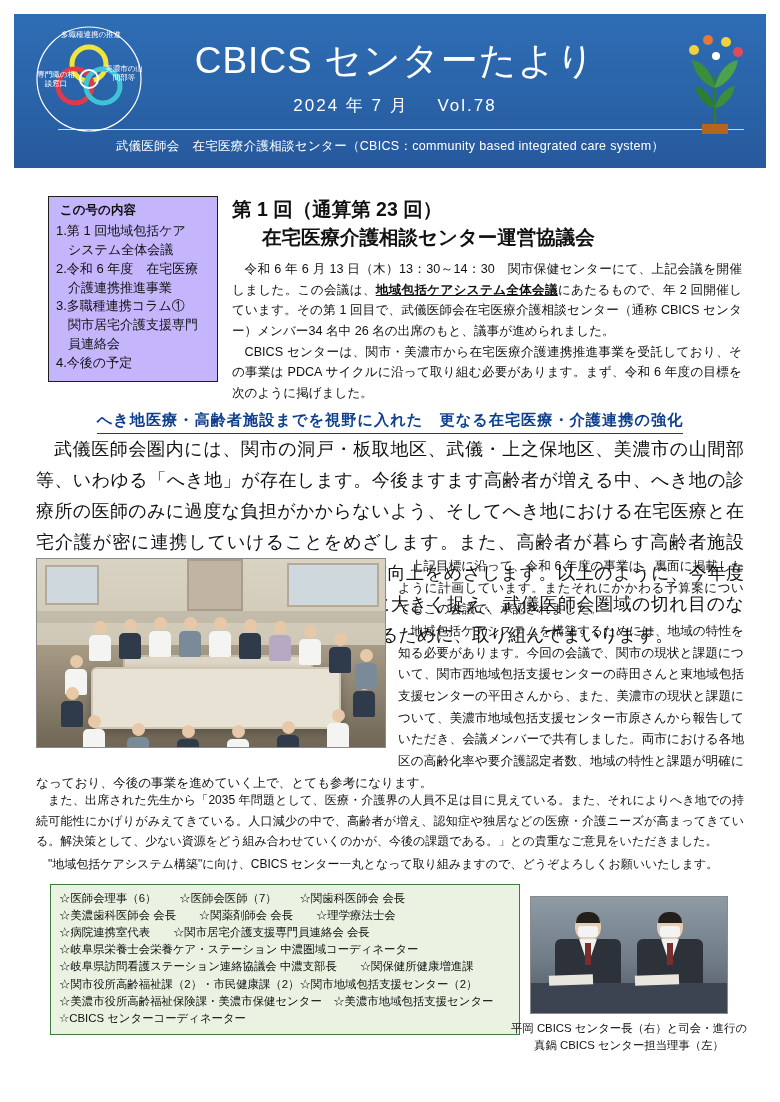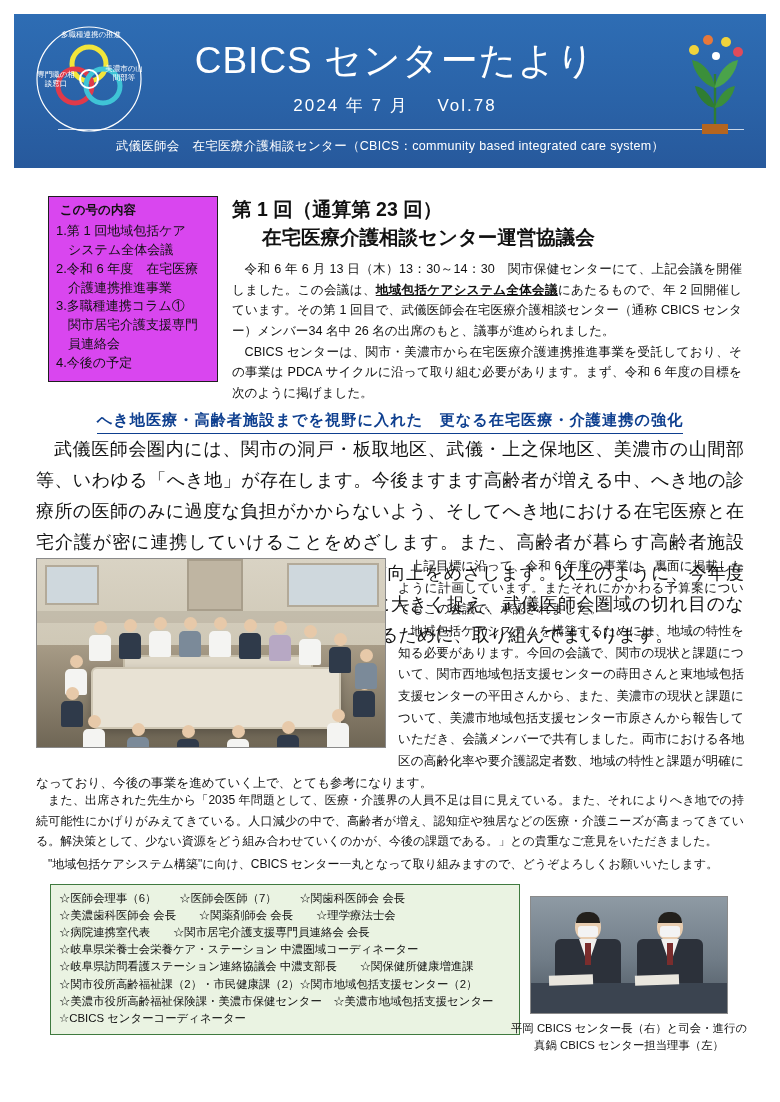--- a/index.html
+++ b/index.html
@@ -92,21 +92,21 @@
     right: 8px; top: 14px;
     width: 86px; height: 108px;
   }
 
   
   .contents-box {
     position: absolute;
     left: 48px; top: 196px;
     width: 170px;
     border: 1.6px solid #1f1f1f;
-    background: #d946ef;
+    background: #c4b5fd;
     padding: 5px 7px 8px 7px;
   }
   .contents-title {
     font-size: 12.5px;
     font-weight: bold;
     margin: 0 0 3px 4px;
   }
   .contents-list {
     font-size: 13px;
     font-weight: normal;

